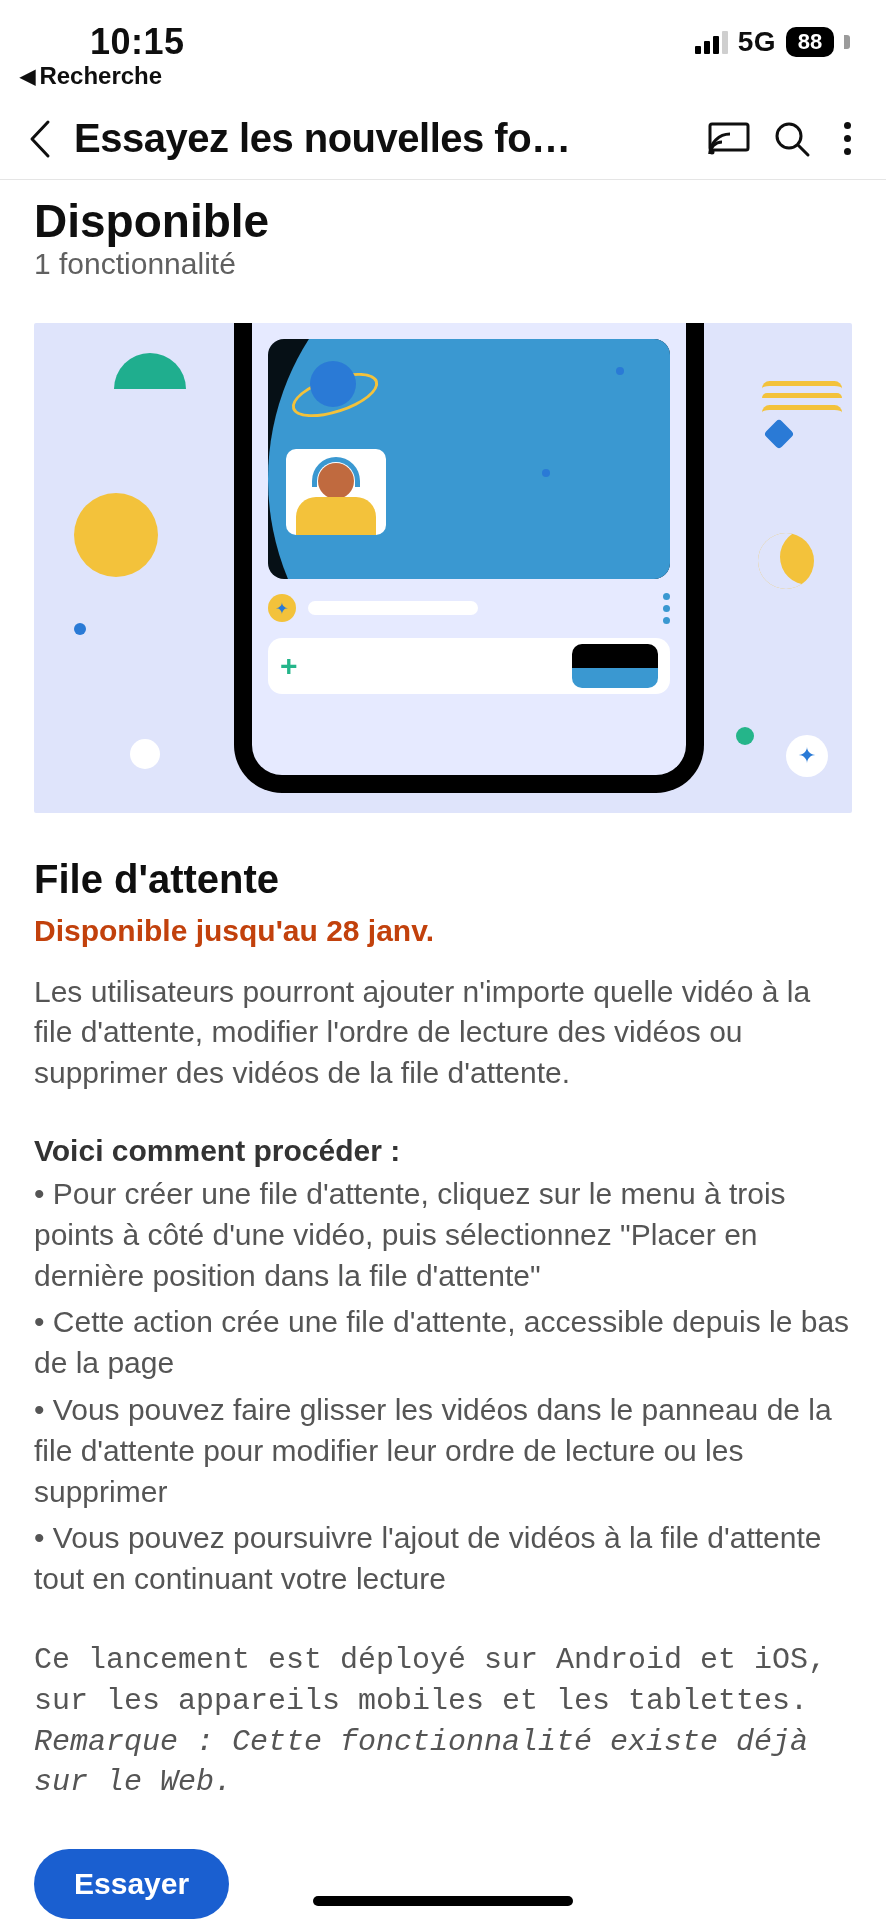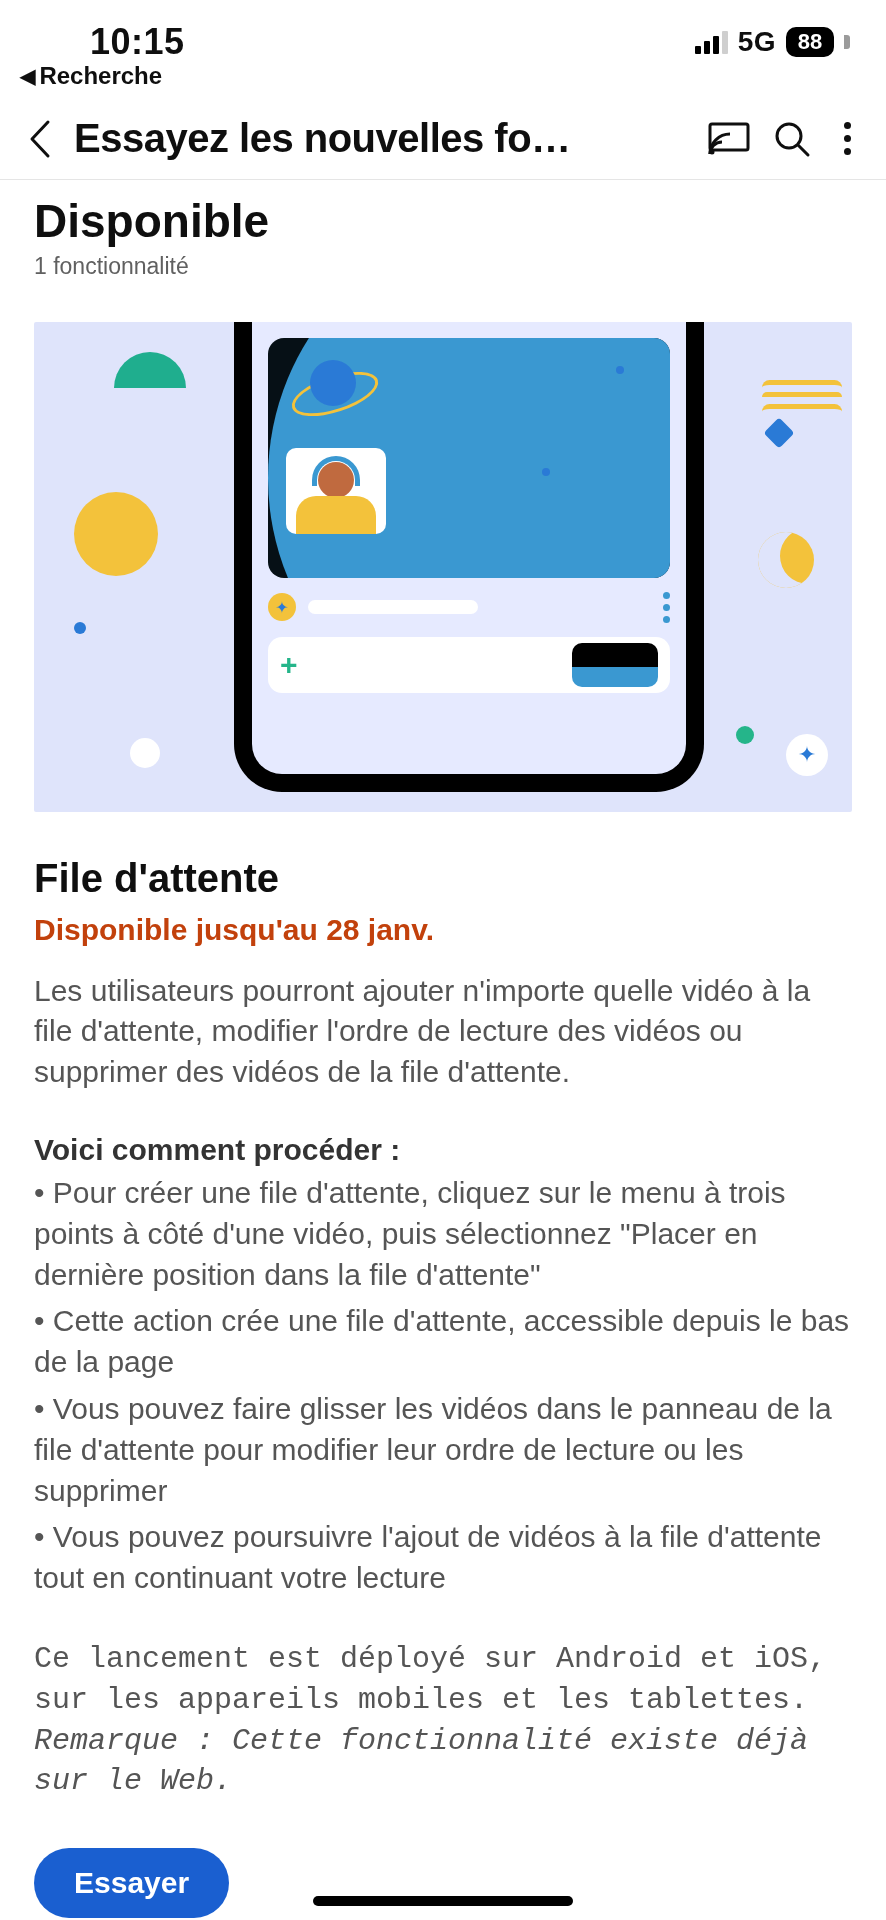--- a/index.html
+++ b/index.html
@@ -33,21 +33,21 @@
       padding:0 26px; border-bottom:1px solid #e5e5e5; }
     .appheader .title { flex:1; font-size:40px; font-weight:800; letter-spacing:-0.5px;
       white-space:nowrap; overflow:hidden; text-overflow:ellipsis; }
     .back-arrow svg, .cast-icon svg, .search-icon svg, .kebab svg { display:block; }
     .kebab { display:flex; flex-direction:column; gap:6px; align-items:center; width:26px; }
     .kebab span { width:7px; height:7px; background:#0f0f0f; border-radius:50%; }
 
     
     .content { padding:16px 34px 16px 34px; }
     h1.section-title { font-size:46px; font-weight:800; line-height:1.1; }
-    .section-sub { font-size:23px; color:#606060; margin-top:6px; }
+    .section-sub { font-size:30px; color:#606060; margin-top:0; }
 
     .hero { margin-top:42px; width:100%; height:490px; background:#dfe4fb;
       position:relative; overflow:hidden; border-radius:2px; }
     
     .hero .yarn { position:absolute; width:84px; height:84px; border-radius:50%;
       background:#f3c23b; left:40px; top:170px; }
     .hero .greenhalf { position:absolute; width:72px; height:36px; border-radius:72px 72px 0 0;
       background:#1fae8e; left:80px; top:30px; }
     .hero .bluedot { position:absolute; width:12px; height:12px; border-radius:50%;
       background:#2a7ad6; left:40px; top:300px; }

